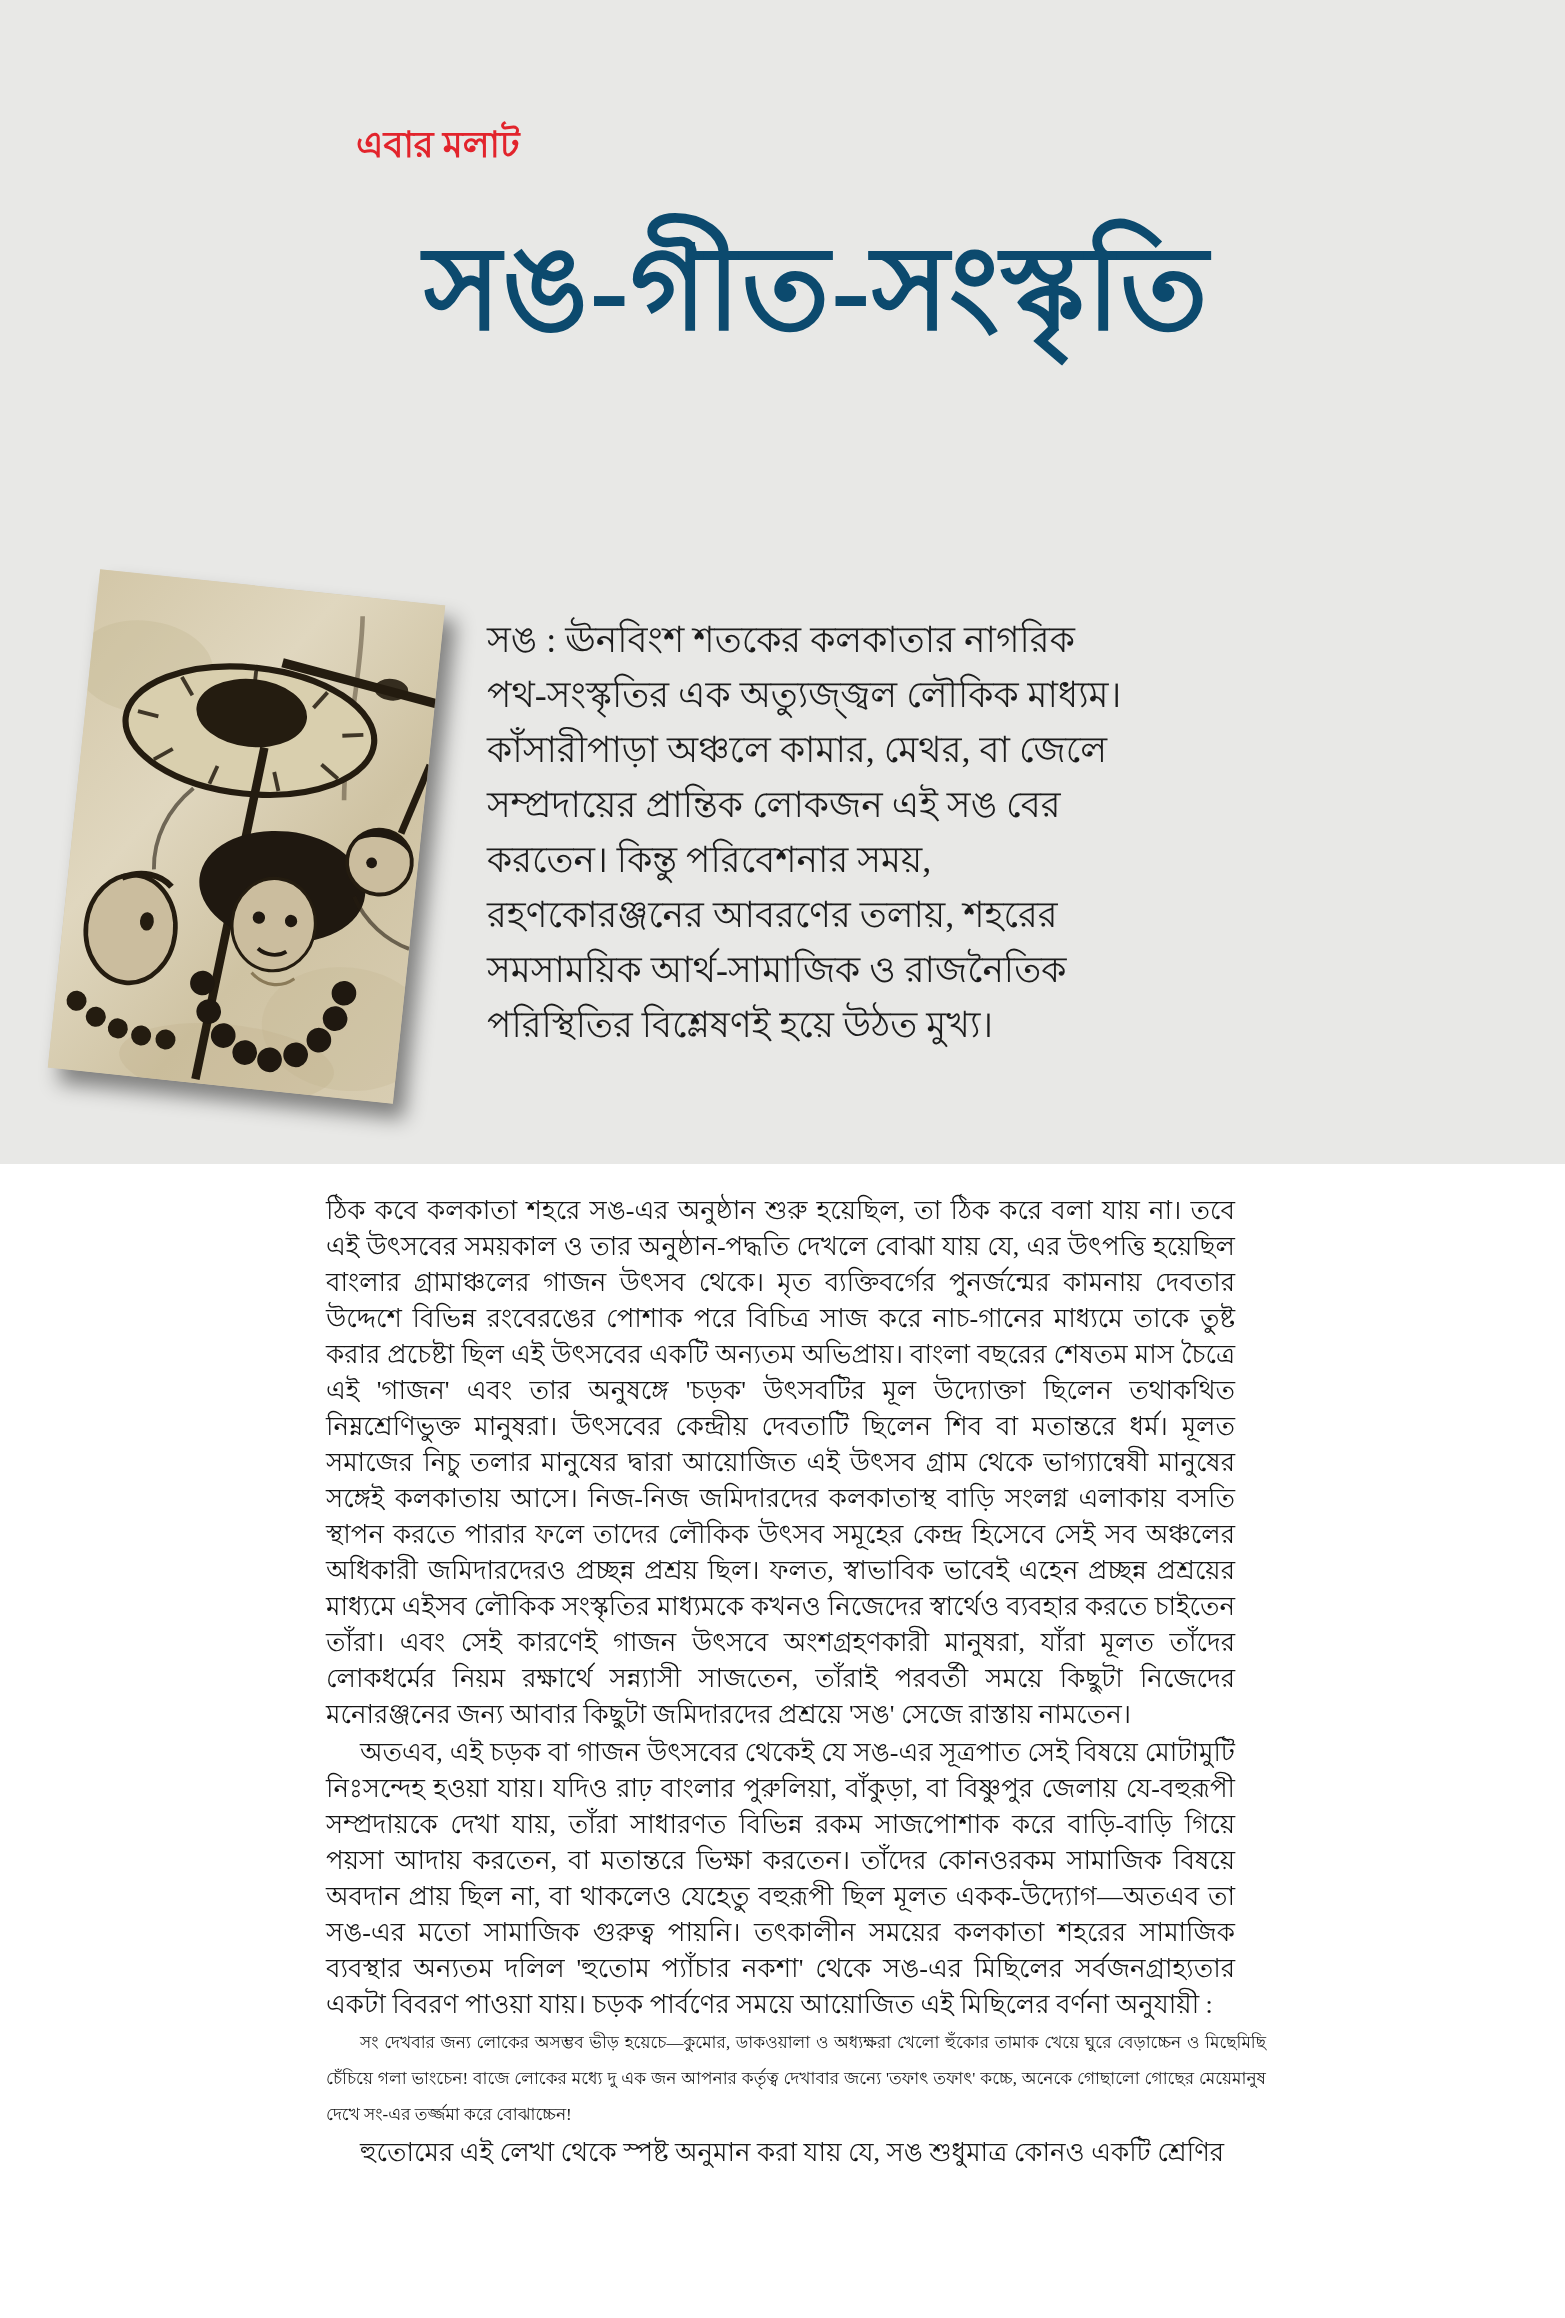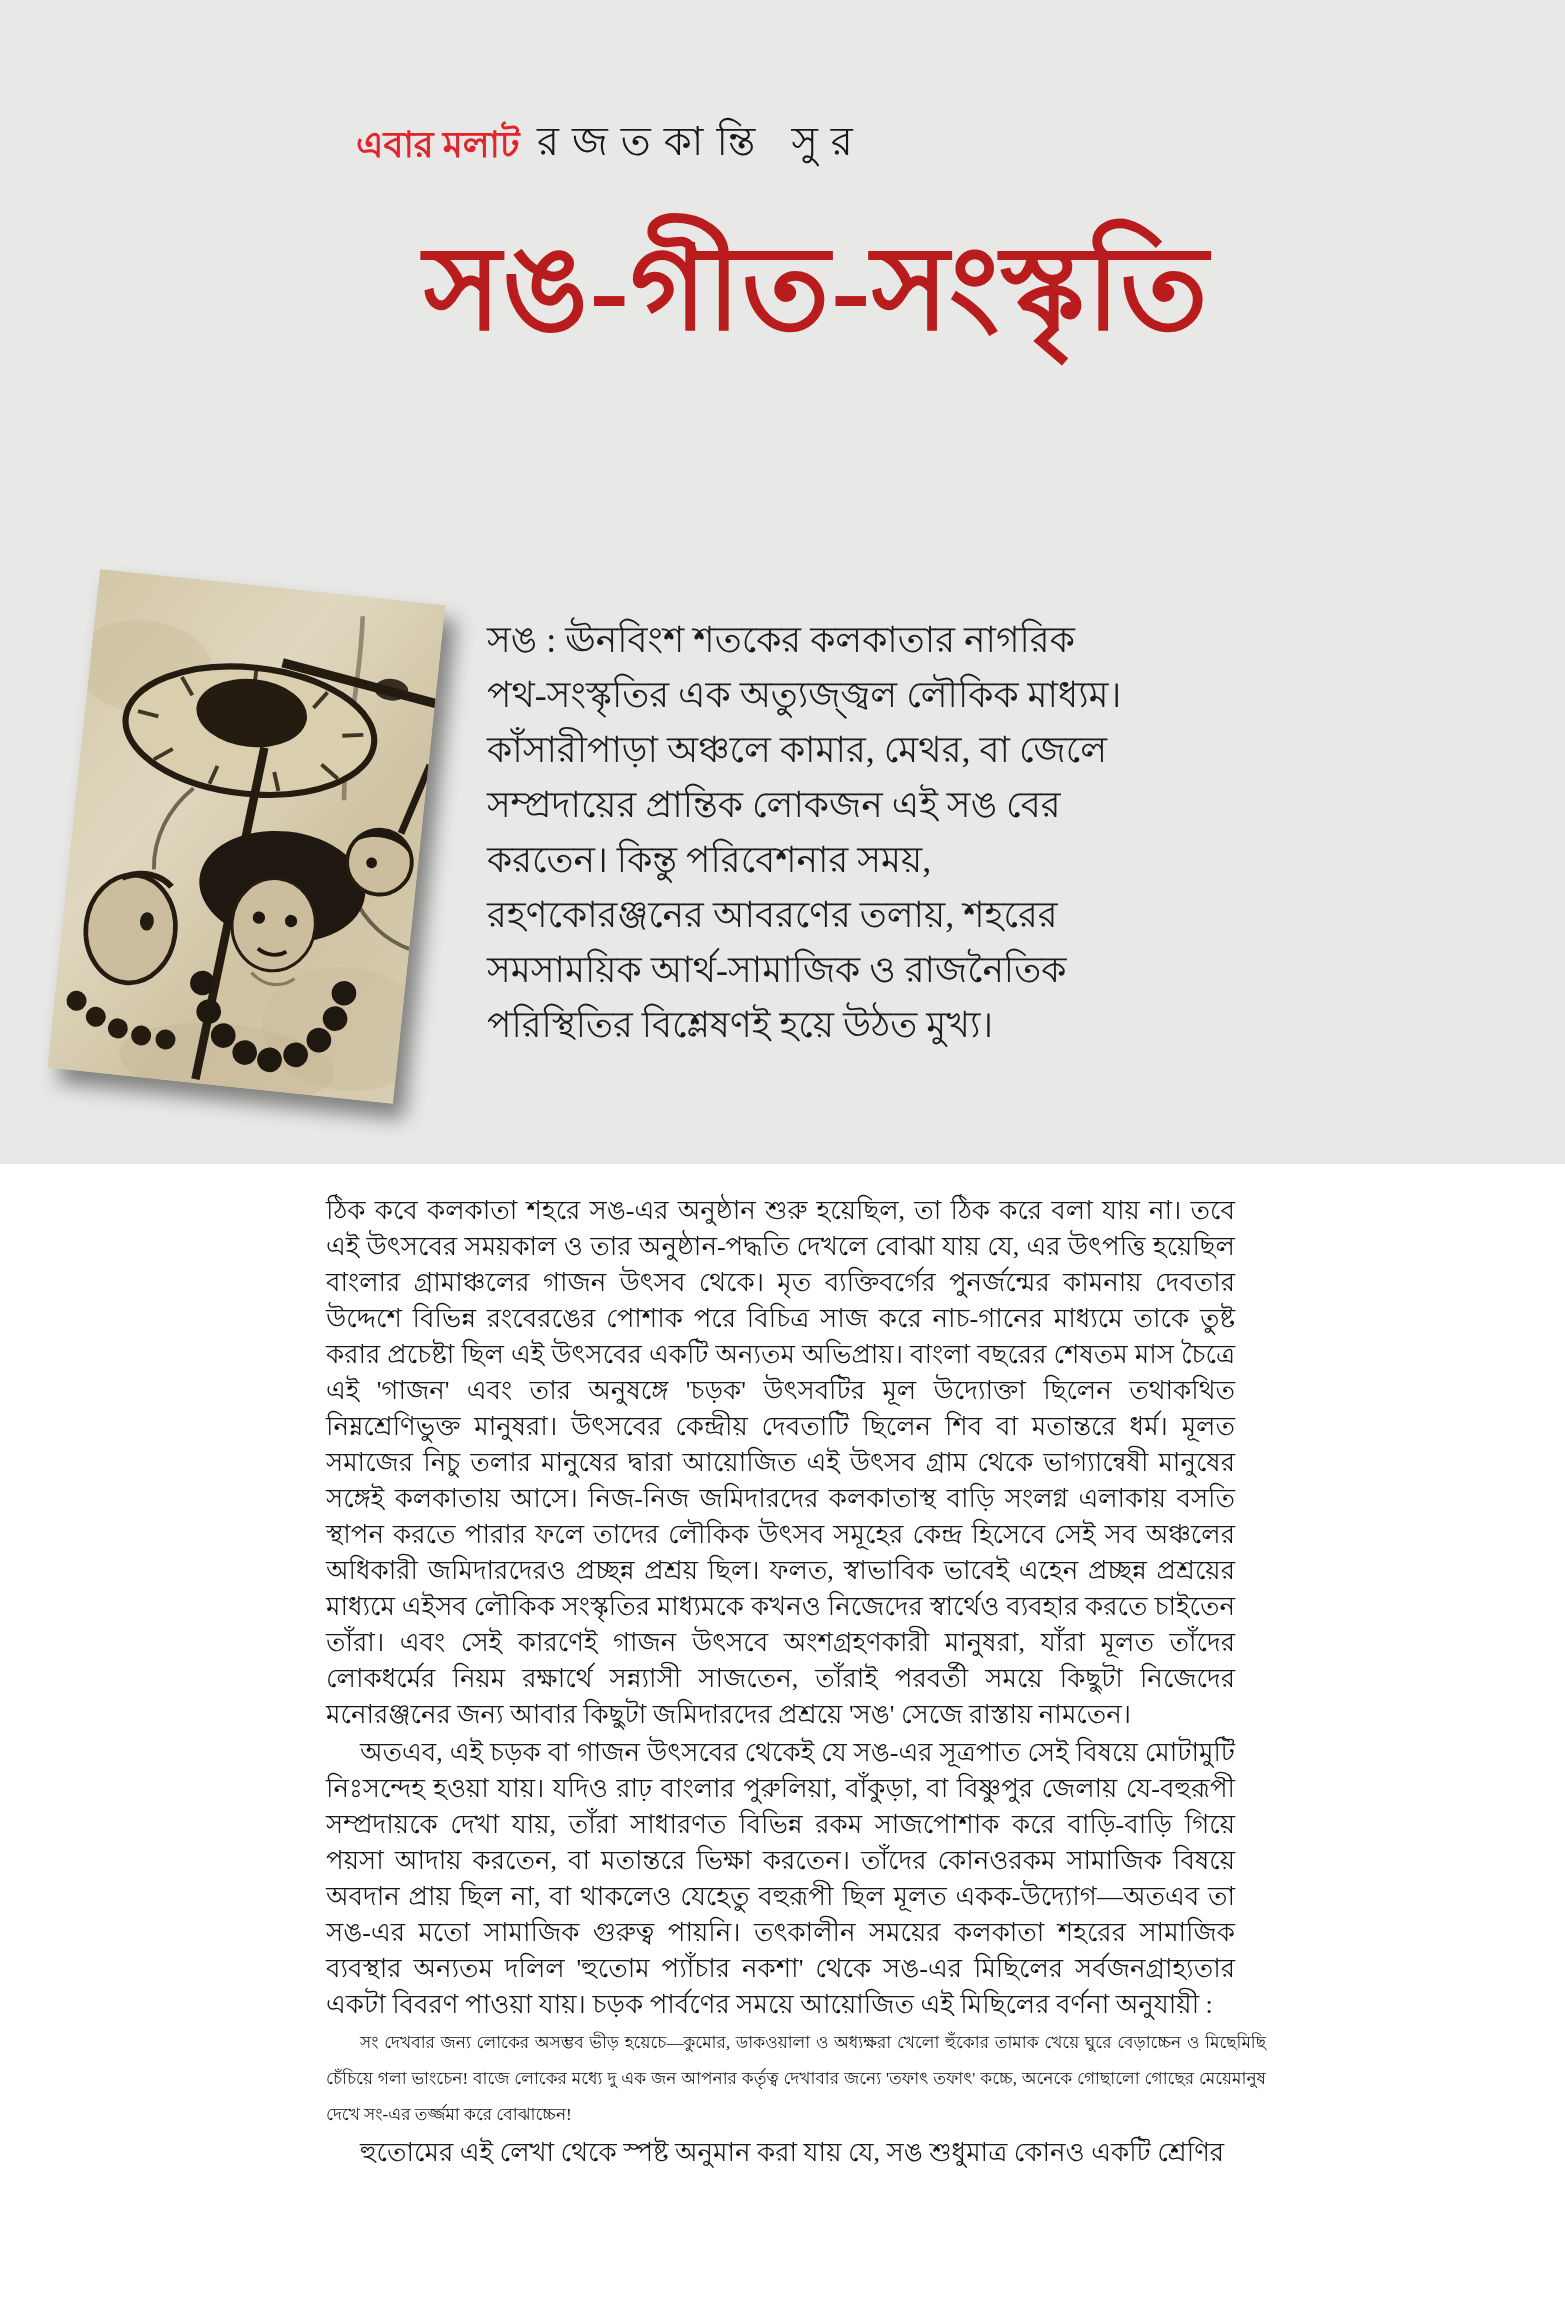--- a/index.html
+++ b/index.html
@@ -26,21 +26,21 @@
     font-size:40px;line-height:45px;
     color:#181818;letter-spacing:13px;
     font-family:"Liberation Serif",serif;
     white-space:nowrap;
   }
   .main-title{
     position:absolute;left:0;right:0;top:207px;
     margin:0;padding-left:68px;
     text-align:center;
     font-size:117px;line-height:166px;
-    font-weight:bold;color:#b91c1c;
+    font-weight:bold;color:#0c4a6e;
     font-family:"Liberation Serif","DejaVu Serif",serif;
     letter-spacing:1.5px;
     white-space:nowrap;
   }
   .photo{
     position:absolute;left:73px;top:586px;width:347px;height:501px;
     transform:rotate(6deg);
     box-shadow:12.3px 14px 20px rgba(0,0,0,0.45);
     background:#d6cbae;
     overflow:hidden;
@@ -83,21 +83,20 @@
 </style>
 </head>
 <body>
 
 <div class="page">
 
   <div class="header-band">
 
     <div class="kicker-red">এবার মলাট</div>
 
-    <div class="kicker-name">রজতকান্তি সুর</div>
 
     <h1 class="main-title">সঙ-গীত-সংস্কৃতি</h1>
 
     <div class="photo">
       <svg viewBox="0 0 450 650" xmlns="http://www.w3.org/2000/svg">
         <defs>
           <linearGradient id="paper" x1="0" y1="0" x2="1" y2="1">
             <stop offset="0" stop-color="#d3c7a8"></stop>
             <stop offset="0.35" stop-color="#e0d7bf"></stop>
             <stop offset="0.65" stop-color="#cfc3a3"></stop>

